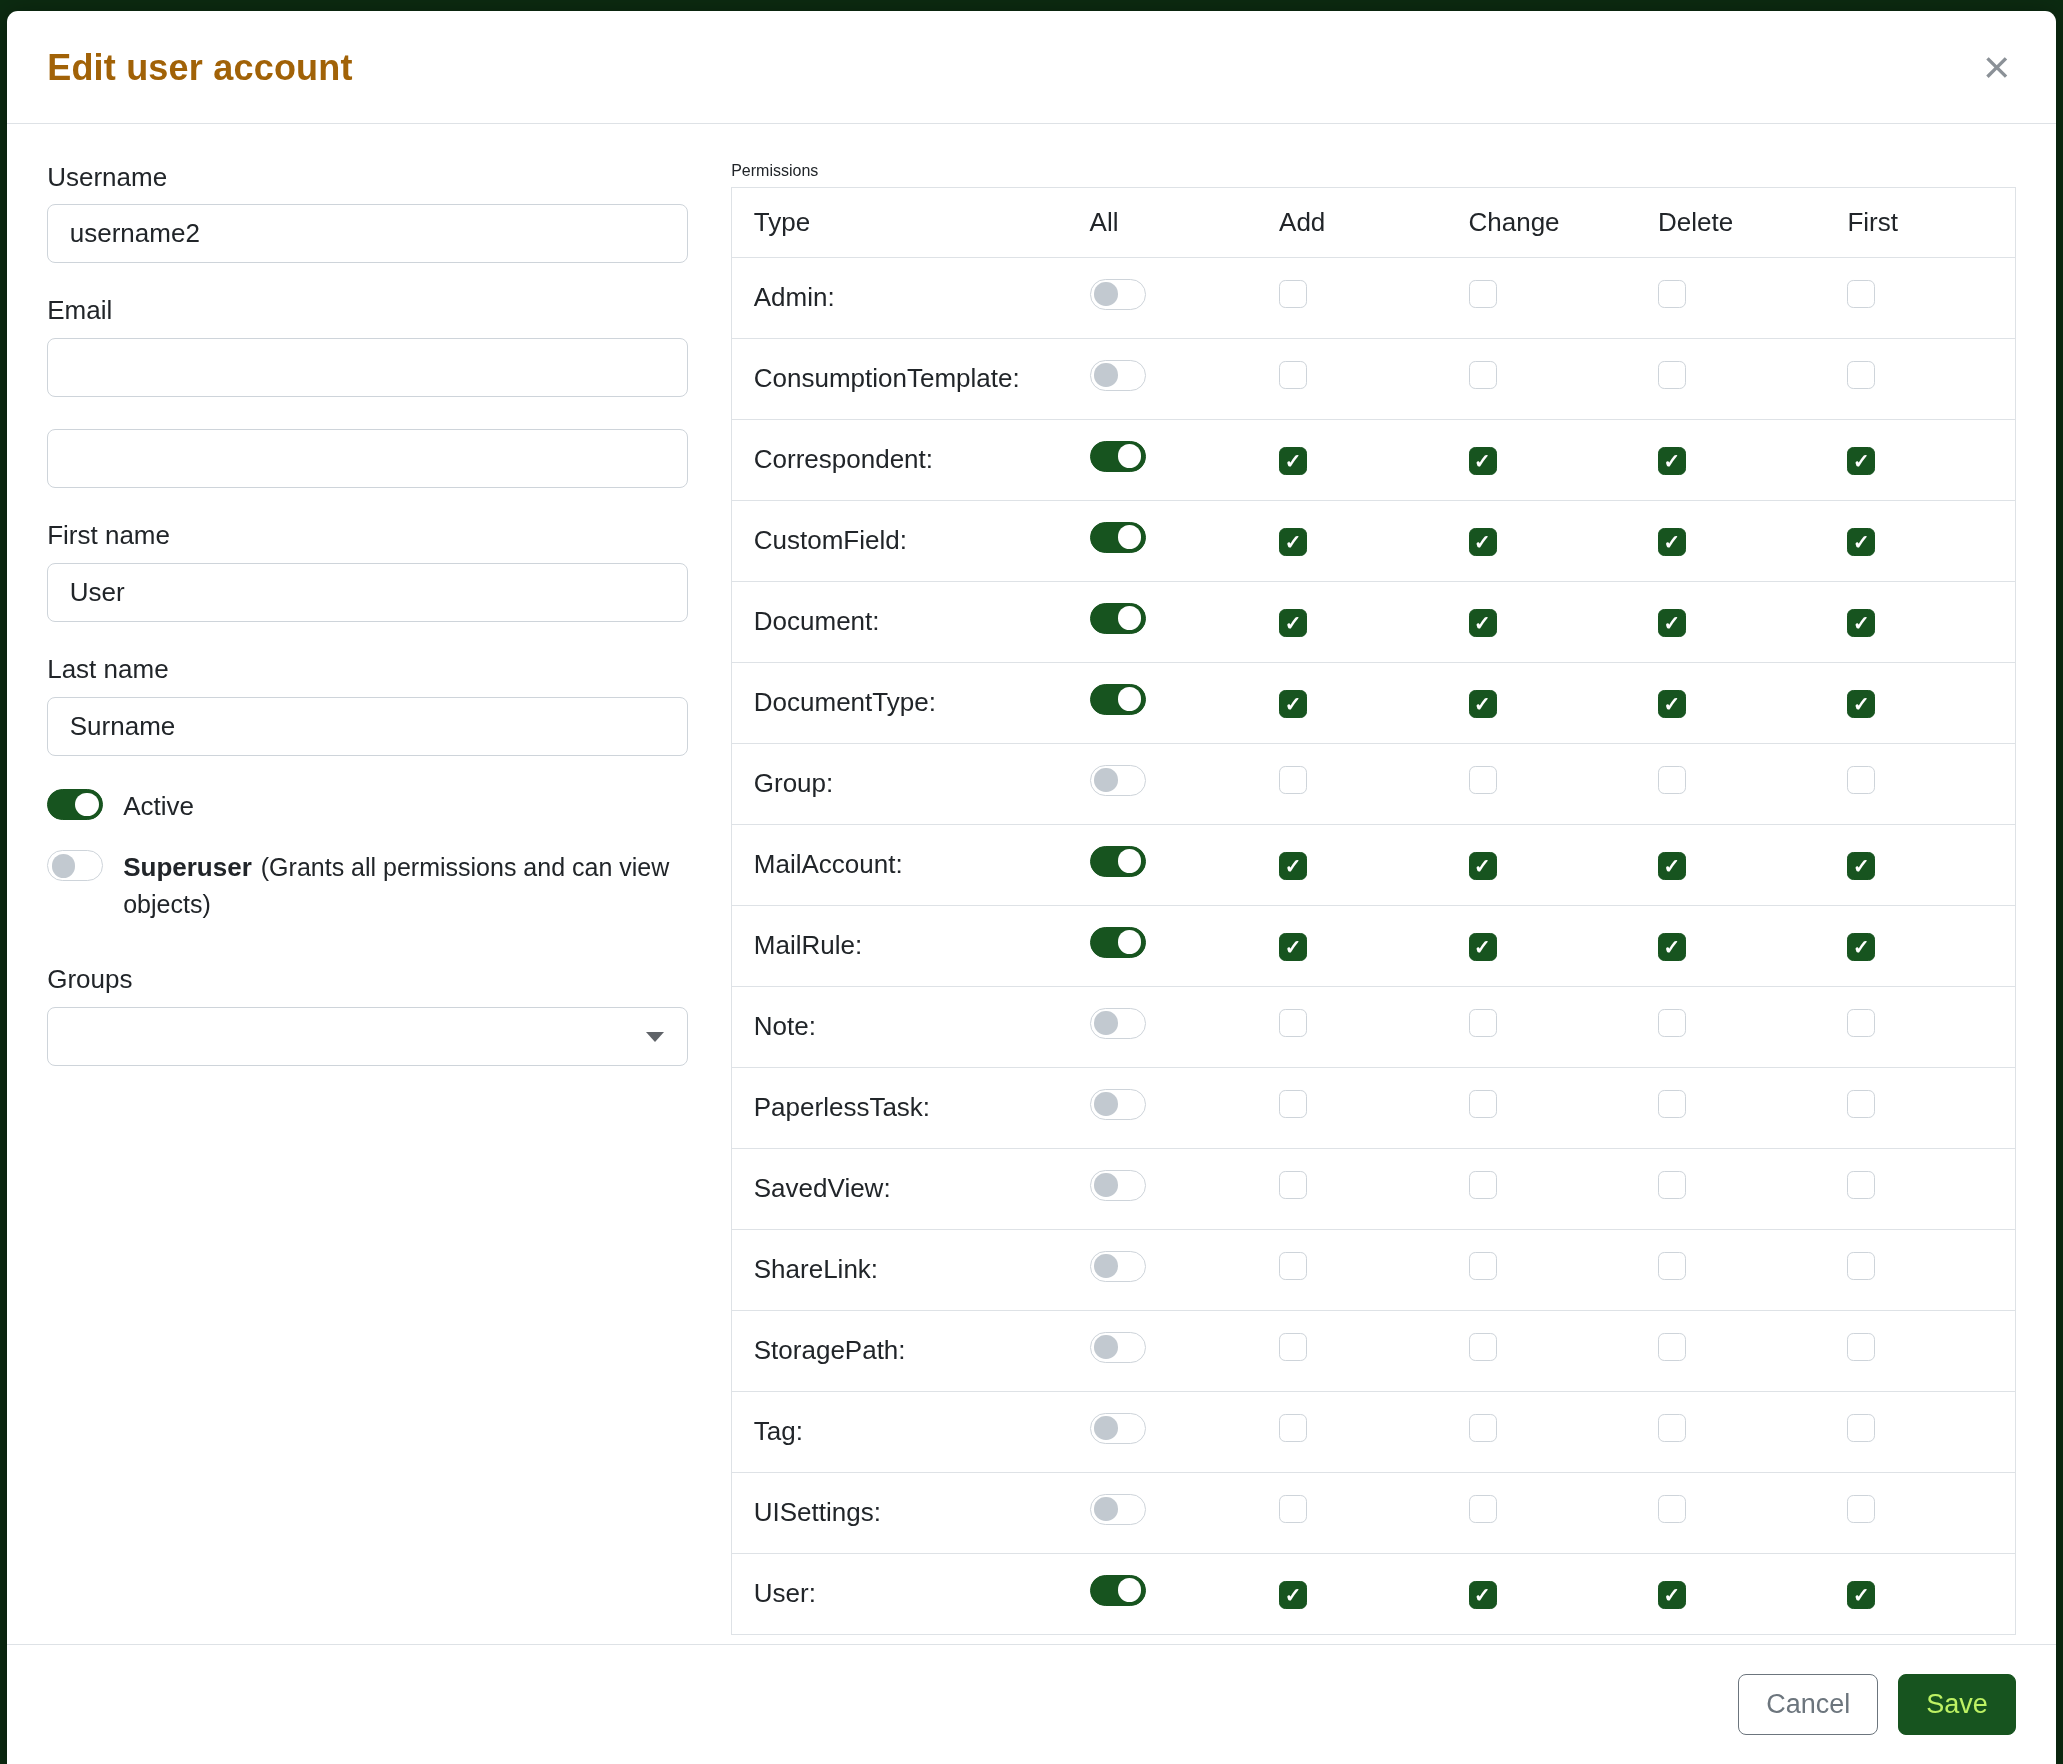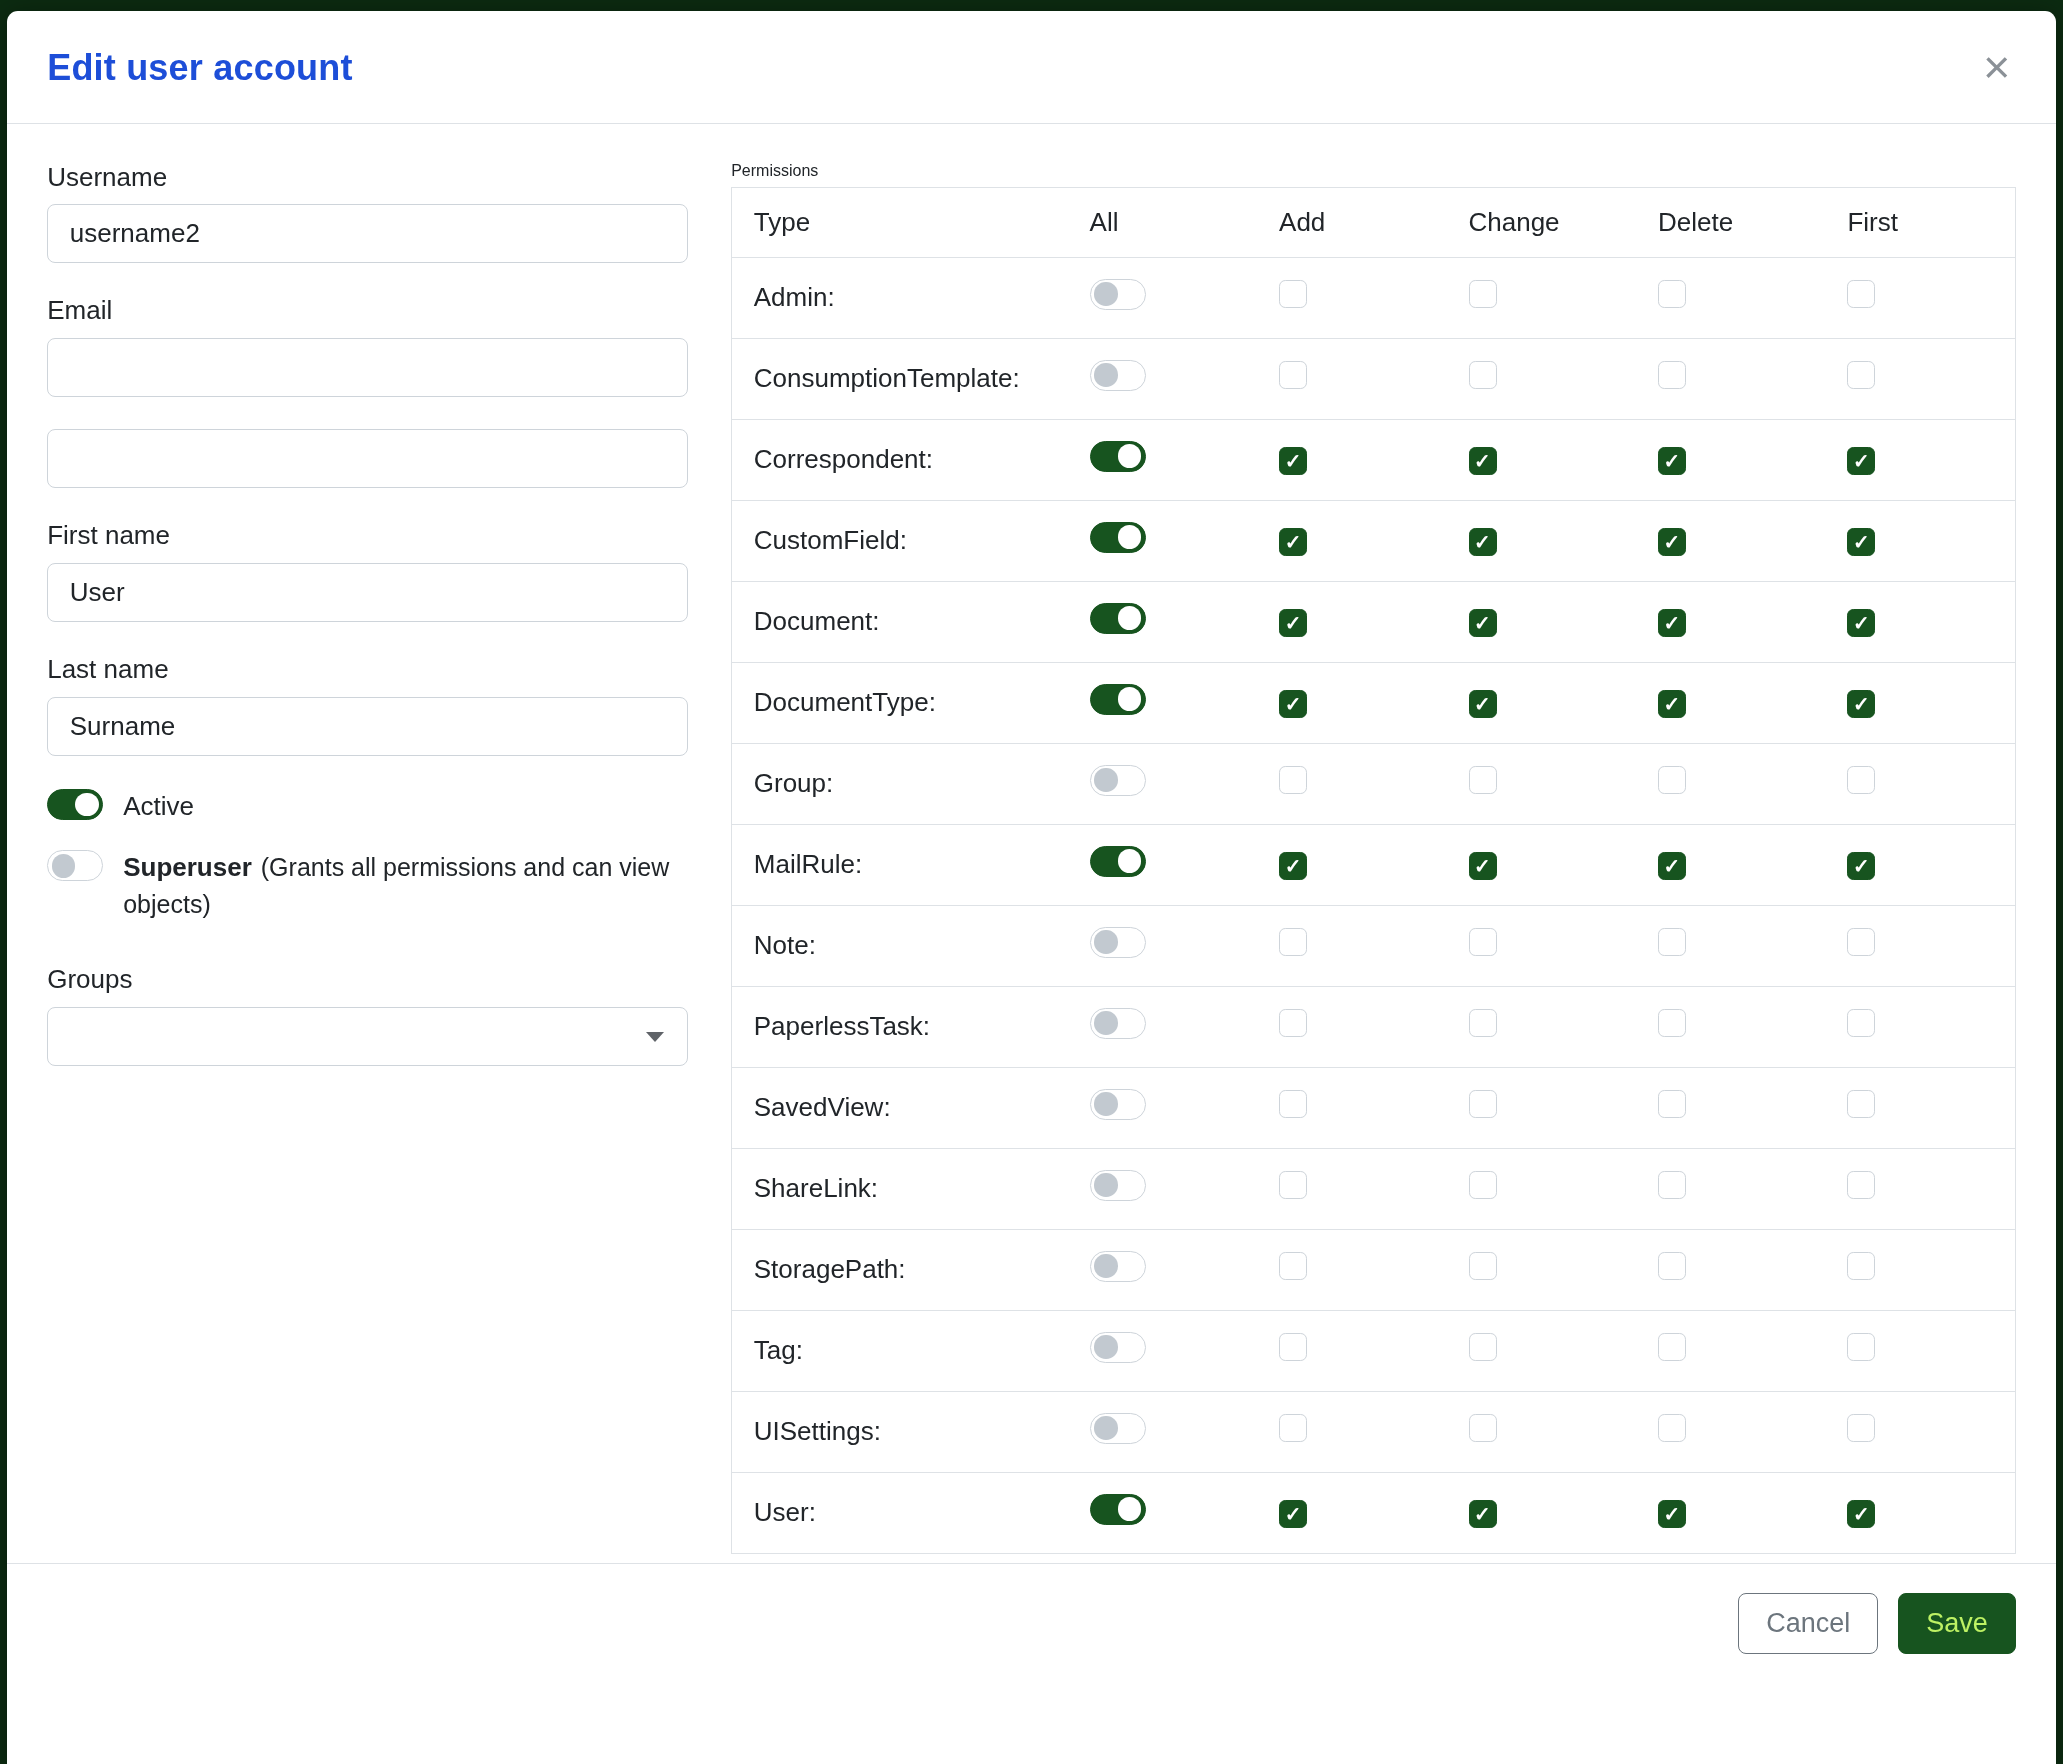--- a/index.html
+++ b/index.html
@@ -22,21 +22,21 @@
   }
   
   .modal-header {
     position:relative;
     padding:36px 40px 34px 40px;
     border-bottom:0.9px solid #dee2e6;
   }
   .modal-title {
     font-size:36px;
     font-weight:700;
-    color:#1d4ed8;
+    color:#a16207;
     letter-spacing:0.2px;
   }
   .close-btn {
     position:absolute;
     top:31px; right:34px;
     width:50px; height:50px;
     background:none; border:none;
     font-size:47px;
     line-height:50px;
     color:#8b9197;
@@ -326,20 +326,28 @@
             </tr>
             <tr>
               <td>Group:</td>
               <td><span class="switch"></span></td>
               <td><span class="cb"></span></td>
               <td><span class="cb"></span></td>
               <td><span class="cb"></span></td>
               <td><span class="cb"></span></td>
             </tr>
             <tr>
+              <td>MailAccount:</td>
+              <td><span class="switch on"></span></td>
+              <td><span class="cb checked">✓</span></td>
+              <td><span class="cb checked">✓</span></td>
+              <td><span class="cb checked">✓</span></td>
+              <td><span class="cb checked">✓</span></td>
+            </tr>
+            <tr>
               <td>MailRule:</td>
               <td><span class="switch on"></span></td>
               <td><span class="cb checked">✓</span></td>
               <td><span class="cb checked">✓</span></td>
               <td><span class="cb checked">✓</span></td>
               <td><span class="cb checked">✓</span></td>
             </tr>
             <tr>
               <td>Note:</td>
               <td><span class="switch"></span></td>

